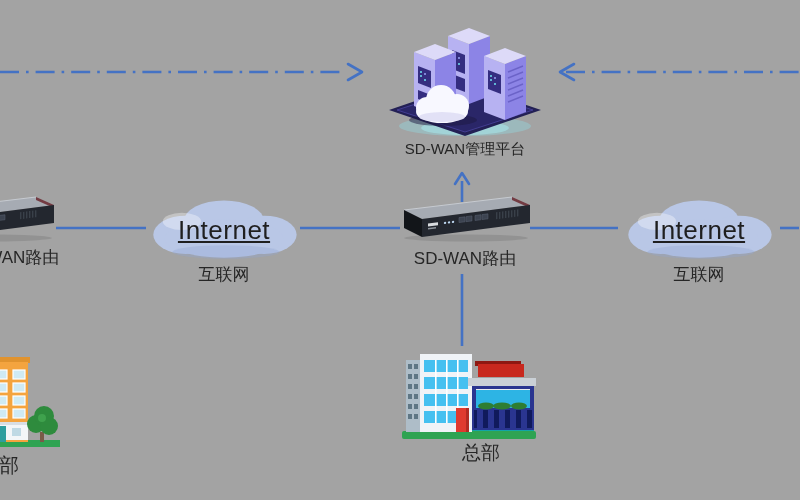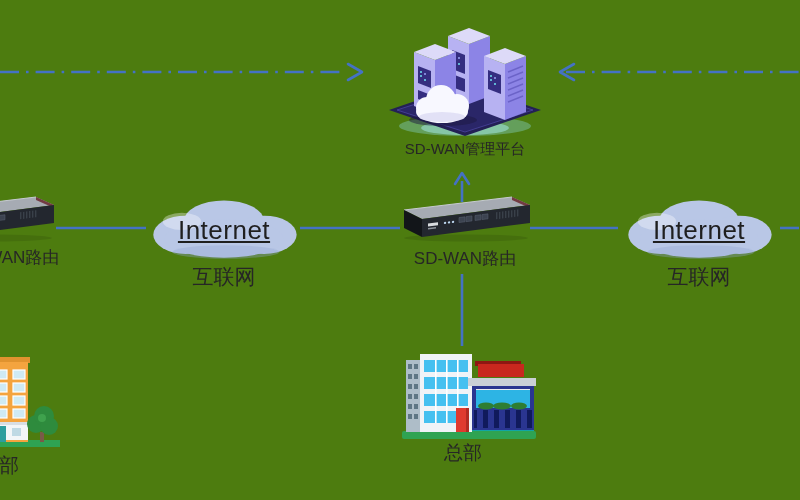--- a/index.html
+++ b/index.html
@@ -1,34 +1,34 @@
 <!DOCTYPE html>
 <html style="--connector: #4472C4; --cloud-fill: #B9C7E6; --cloud-text: #1F1F1F; --label-text: #262626;"><head>
 <meta charset="utf-8">
 <style>
   html,body{margin:0;padding:0;background:#ffffff;}
   .canvas{
-    position:relative;width:800px;height:500px;overflow:hidden;background:#4d7c0f;
+    position:relative;width:800px;height:500px;overflow:hidden;background:#a3a3a3;
     font-family:"Liberation Sans","DejaVu Sans",sans-serif;
   }
   .abs{position:absolute;}
   
   .dash{stroke:var(--connector,#4472C4);stroke-width:2.6;fill:none;stroke-dasharray:19 7 2.6 7;}
   .solid{stroke:var(--connector,#4472C4);stroke-width:2.6;fill:none;}
   .arrowhead{stroke:var(--connector,#4472C4);stroke-width:2.6;fill:none;stroke-linecap:round;stroke-linejoin:round;}
   
   .cloud-part{fill:var(--cloud-fill,#B9C7E6);}
   .cloud-node{position:absolute;width:172px;height:68px;}
   .cloud-node svg{position:absolute;left:0;top:0;}
   .net-label{
     position:absolute;left:0;top:0;width:100%;height:100%;
     display:flex;align-items:center;justify-content:center;
     font-size:26px;color:var(--cloud-text,#1f1f1f);letter-spacing:0.5px;text-decoration:underline;
   }
-  .sub-label{position:absolute;text-align:center;font-size:21px;color:var(--label-text,#262626);}
+  .sub-label{position:absolute;text-align:center;font-size:17px;color:var(--label-text,#262626);}
   .node-label{position:absolute;text-align:center;color:var(--label-text,#262626);}
   .nowrap{white-space:nowrap;}
 </style>
 </head>
 <body>
 
 <div class="canvas">
 
   <svg class="abs" style="left:0;top:0;" width="800" height="500" viewBox="0 0 800 500">
 
@@ -242,21 +242,21 @@
     </g>
     <rect x="76" y="62" width="58" height="18" fill="#101A5C"></rect>
     <g fill="#2A3590">
       <rect x="79" y="62" width="6" height="18"></rect>
         <rect x="90" y="62" width="6" height="18"></rect>
       <rect x="101" y="62" width="6" height="18"></rect>
         <rect x="112" y="62" width="6" height="18"></rect>
       <rect x="123" y="62" width="6" height="18"></rect>
     </g>
   </svg>
-  <div class="node-label" style="left:392px;top:440px;width:142px;font-size:19px;">总部</div>
+  <div class="node-label" style="left:410px;top:440px;width:142px;font-size:19px;">总部</div>
 
   <svg class="abs" style="left:-30px;top:352px;" width="92" height="100" viewBox="0 0 92 100">
     <rect x="0" y="88" width="90" height="7" fill="#2FA352"></rect>
     <rect x="0" y="5" width="60" height="6" fill="#E0932F"></rect>
     <rect x="2" y="10" width="56" height="80" fill="#F4A43F"></rect>
     <g fill="#CFEAF4" stroke="#FFFFFF" stroke-width="1.2">
       <rect x="7" y="18" width="12" height="9"></rect>
         <rect x="25" y="18" width="12" height="9"></rect>
         <rect x="43" y="18" width="12" height="9"></rect>
       <rect x="7" y="31" width="12" height="9"></rect>

